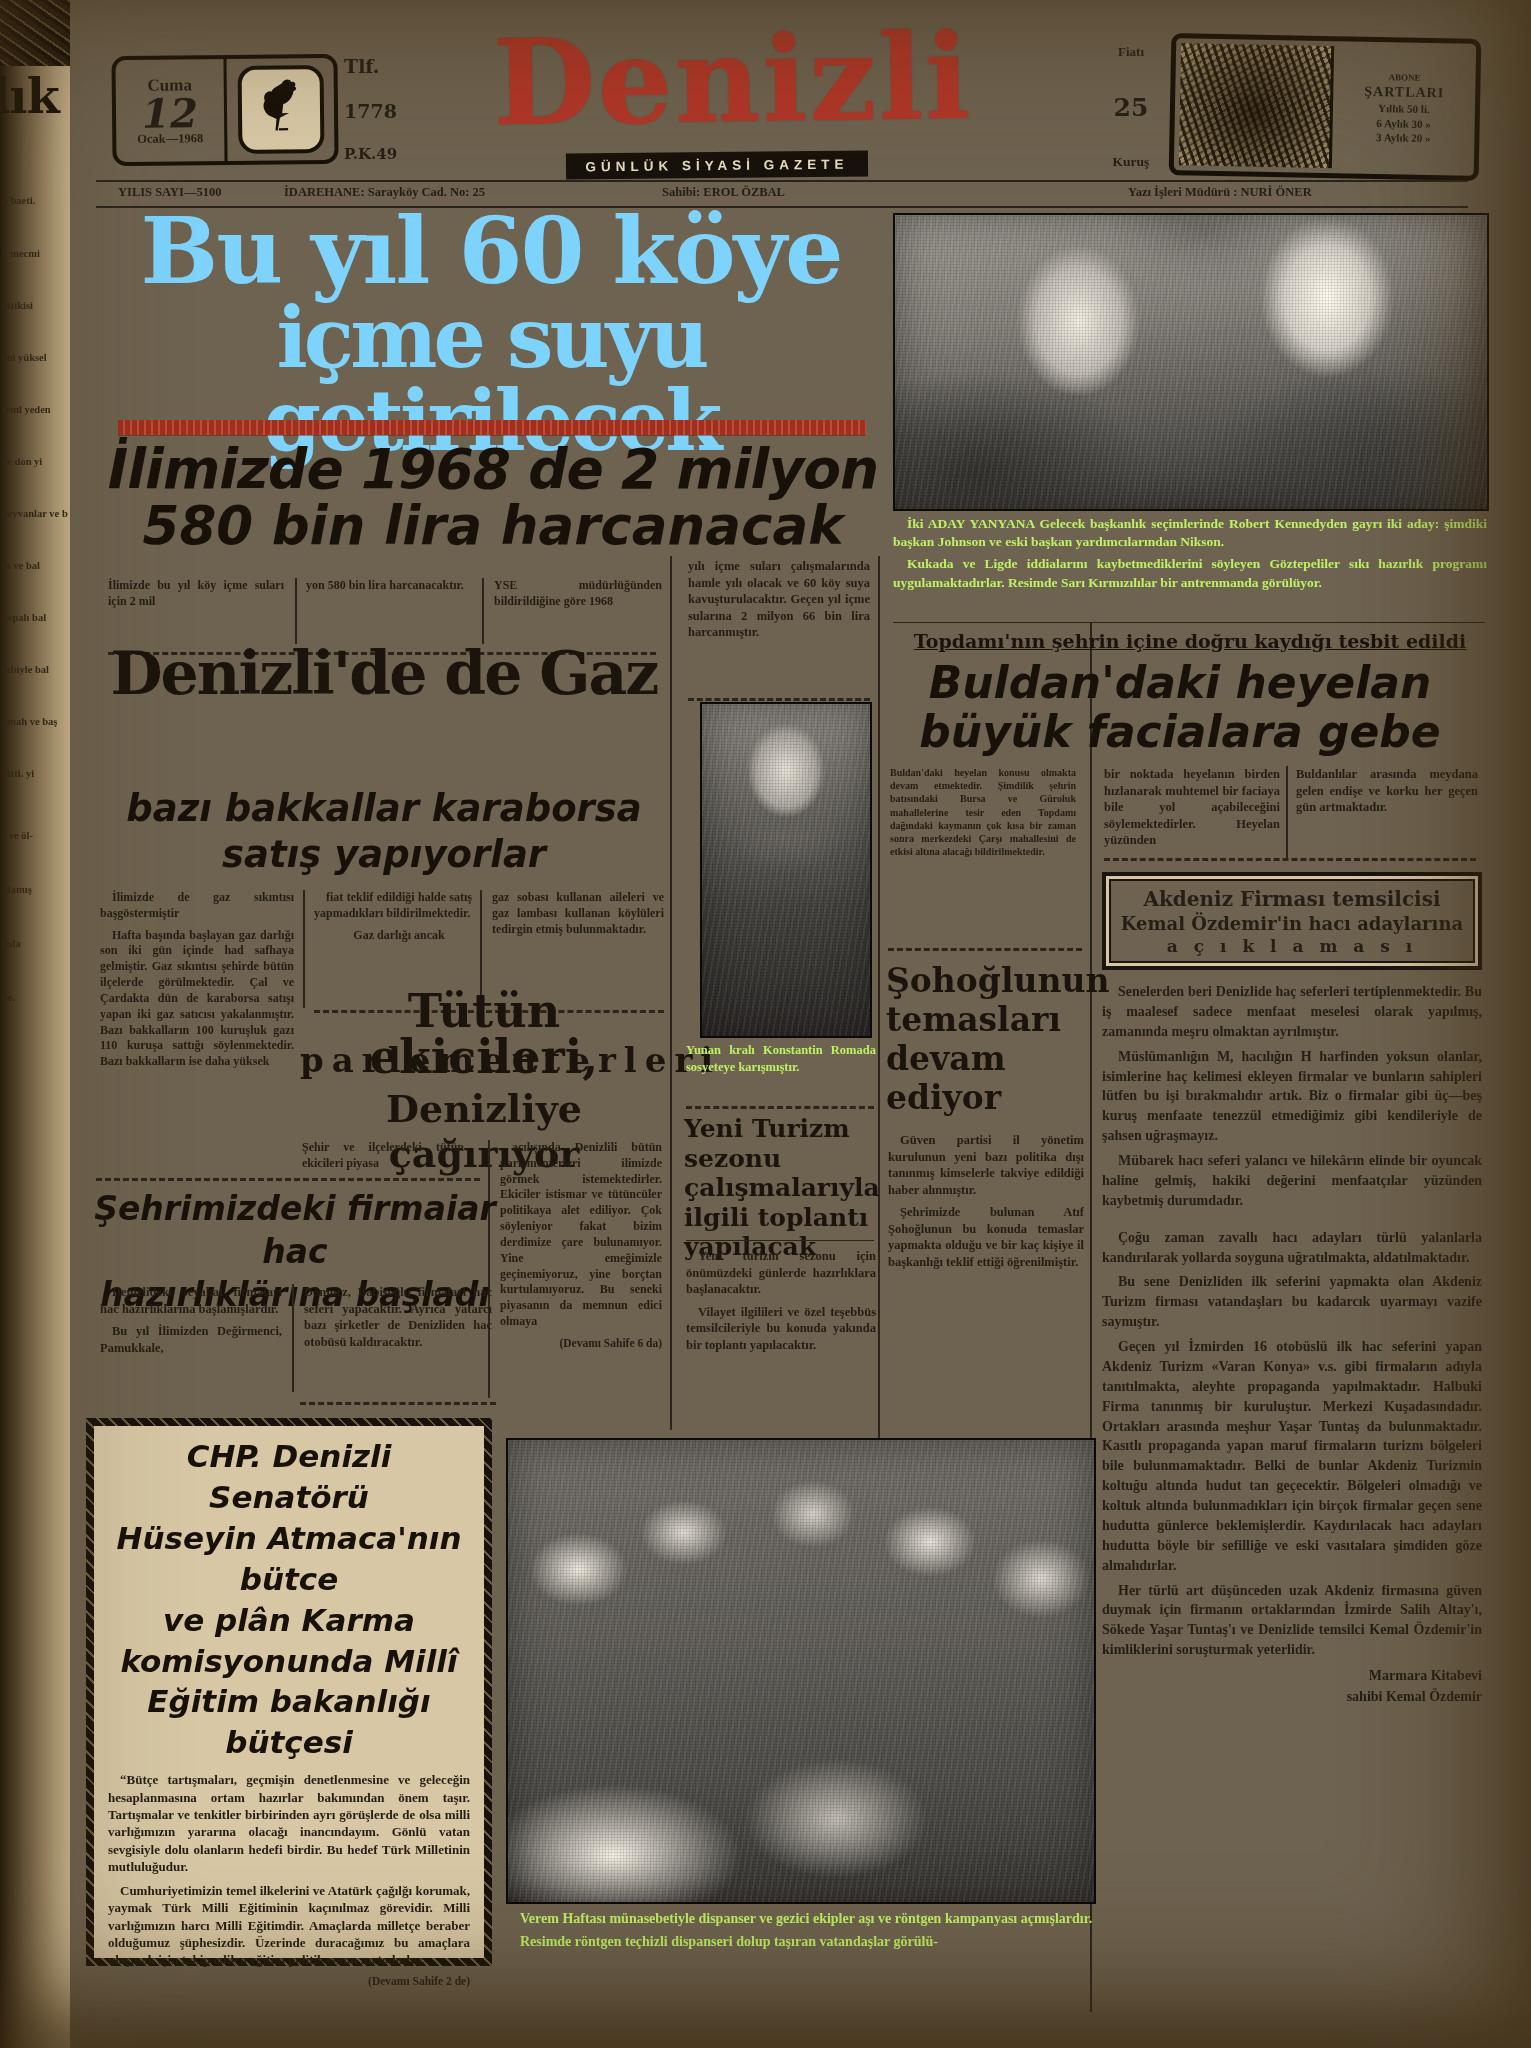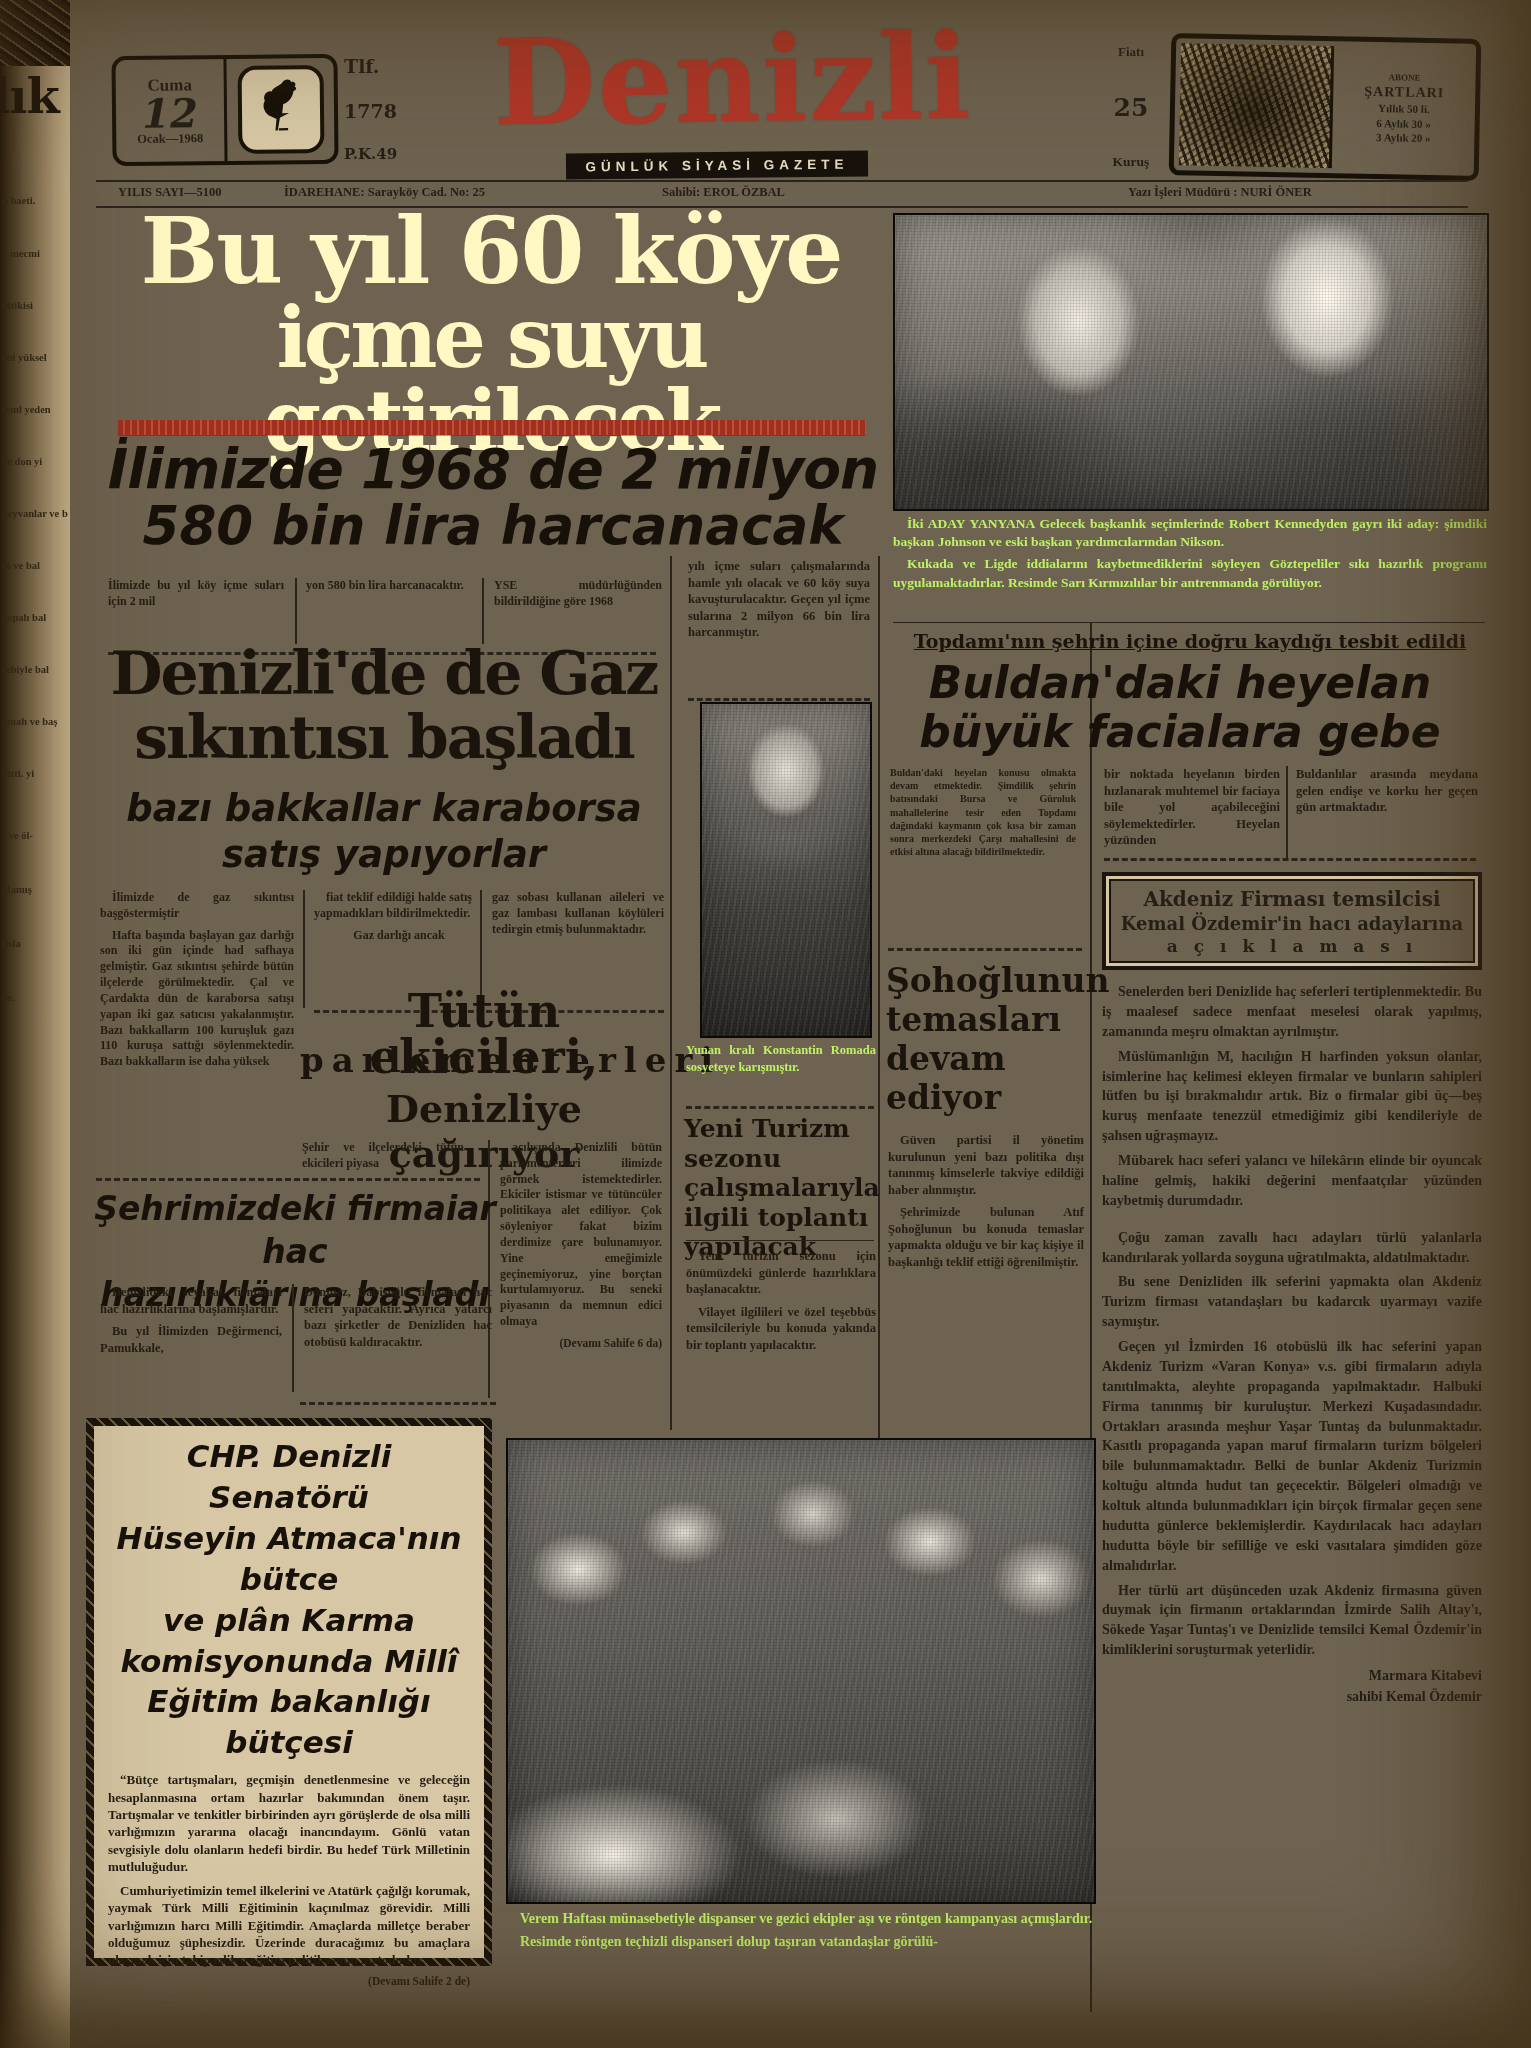--- a/index.html
+++ b/index.html
@@ -55,21 +55,21 @@
       repeating-linear-gradient(70deg, rgba(23,16,7,.85) 0 3px, rgba(23,16,7,0) 3px 7px),
       repeating-linear-gradient(-32deg, rgba(23,16,7,.55) 0 2px, rgba(23,16,7,0) 2px 6px),
       radial-gradient(ellipse at 50% 55%, #3c301c 0%, #8a7a58 70%, #b3a27e 100%);
     filter:blur(.3px);}
   .abone-text{flex:1;display:flex;flex-direction:column;align-items:center;justify-content:center;line-height:1.3;}
   .ab-t1{font-size:9px;font-weight:700;} .ab-t2{font-size:14px;font-weight:700;letter-spacing:1px;}
   .ab-r{font-size:11px;font-weight:700;white-space:nowrap;}
   .infoline{position:absolute;top:185px;font-size:12.5px;font-weight:700;white-space:nowrap;}
   
   .lead-h{position:absolute;left:98px;top:206px;width:786px;text-align:center;
-    font-family:"DejaVu Serif",serif;font-weight:700;color:#fef9c3;line-height:.98;}
+    font-family:"DejaVu Serif",serif;font-weight:700;color:#7dd3fc;line-height:.98;}
   .lead-h .l1{font-size:92px;letter-spacing:-2px;}
   .lead-h .l2{font-size:85px;letter-spacing:-4px;transform:scaleX(.97);}
   .redbar{position:absolute;left:118px;top:420px;width:748px;height:15px;
     background:repeating-linear-gradient(90deg,#9f2f1f 0 5px,#c04d35 5px 7px);
     box-shadow:0 1px 0 rgba(90,20,10,.4);}
   .lead-sub{position:absolute;left:104px;top:440px;width:778px;text-align:center;
     font-family:"DejaVu Sans",sans-serif;font-style:italic;font-weight:700;line-height:1.06;color:#17110a;}
   .lead-sub .s1{font-size:55px;letter-spacing:-1px;}
   .lead-sub .s2{font-size:53px;}
   .bodytxt{font-size:12px;font-weight:700;line-height:1.32;text-align:justify;color:#241d13;}
@@ -249,21 +249,20 @@
     <p style="margin:0 0 5px;text-indent:16px">Geçen yıl İzmirden 16 otobüslü ilk hac seferini yapan Akdeniz Turizm «Varan Konya» v.s. gibi firmaların adıyla tanıtılmakta, aleyhte propaganda yapılmaktadır. Halbuki Firma tanınmış bir kuruluştur. Merkezi Kuşadasındadır. Ortakları arasında meşhur Yaşar Tuntaş da bulunmaktadır. Kasıtlı propaganda yapan maruf firmaların turizm bölgeleri bile bulunmamaktadır. Belki de bunlar Akdeniz Turizmin koltuğu altında hudut tan geçecektir. Bölgeleri olmadığı ve koltuk altında bulunmadıkları için birçok firmalar geçen sene hudutta günlerce beklemişlerdir. Kaydırılacak hacı adayları hudutta böyle bir sefilliğe ve eski vasıtalara şimdiden göze almalıdırlar.</p>
     <p style="margin:0 0 5px;text-indent:16px">Her türlü art düşünceden uzak Akdeniz firmasına güven duymak için firmanın ortaklarından İzmirde Salih Altay'ı, Sökede Yaşar Tuntaş'ı ve Denizlide temsilci Kemal Özdemir'in kimliklerini soruşturmak yeterlidir.</p>
     <div class="sig">
       <div>Marmara Kitabevi</div>
       <div>sahibi Kemal Özdemir</div>
     </div>
   </div>
 
   <div class="serifhead abs" style="left:96px;top:642px;width:576px;font-size:60px;line-height:1.06;letter-spacing:-2px">
     <div>Denizli'de de Gaz</div>
-    <div>sıkıntısı başladı</div>
   </div>
   <div class="italhead abs" style="left:100px;top:786px;width:568px;font-size:37px;line-height:1.25">
     <div>bazı bakkallar karaborsa</div>
     <div>satış yapıyorlar</div>
   </div>
   <div class="bodytxt abs" style="left:100px;top:890px;width:194px">
     <p>İlimizde de gaz sıkıntısı başgöstermiştir</p>
     <p>Hafta başında başlayan gaz darlığı son iki gün içinde had safhaya gelmiştir. Gaz sıkıntısı şehirde bütün ilçelerde görülmektedir. Çal ve Çardakta dün de karaborsa satışı yapan iki gaz satıcısı yakalanmıştır. Bazı bakkalların 100 kuruşluk gazı 110 kuruşa sattığı söylenmektedir. Bazı bakkalların ise daha yüksek</p>
   </div>
   <div class="vrule" style="left:303px;top:890px;height:118px"></div>

